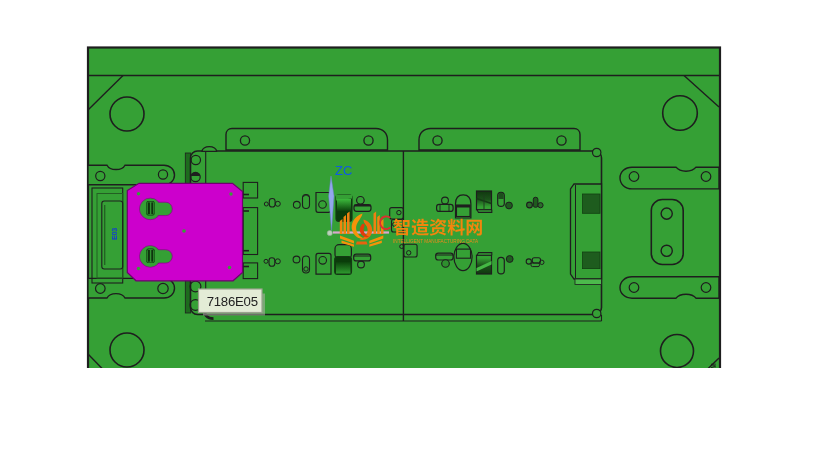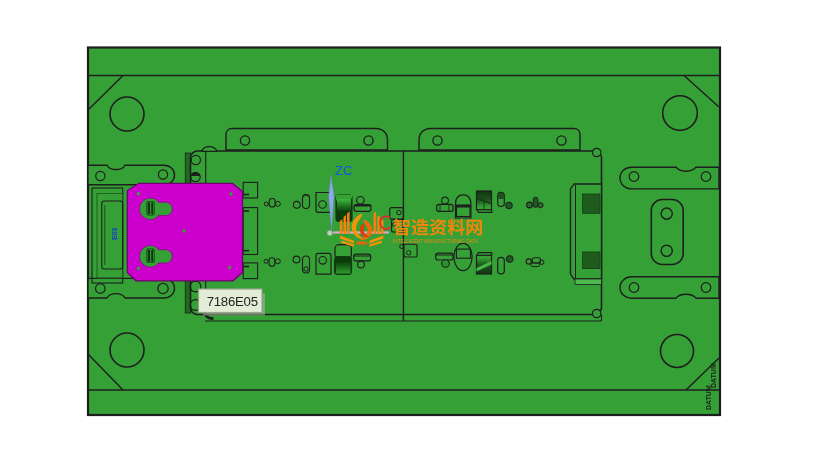--- a/index.html
+++ b/index.html
@@ -1,16 +1,16 @@
 <!DOCTYPE html>
 <html><head>
 <meta charset="utf-8">
 <style>
   html,body{margin:0;padding:0;background:#ffffff;}
-  .wrap{width:817px;height:456px;position:relative;font-family:"Liberation Sans", sans-serif;}
+  .wrap{width:817px;height:368px;position:relative;font-family:"Liberation Sans", sans-serif;}
   svg{display:block;}
 </style>
 </head>
 <body>
 <div class="wrap">
 <svg width="817" height="456" viewBox="0 0 817 456" xmlns="http://www.w3.org/2000/svg">
 
 <defs>
 <linearGradient id="gtop" x1="0" y1="0" x2="0" y2="1">
 <stop offset="0" stop-color="#3cb93c"></stop>

